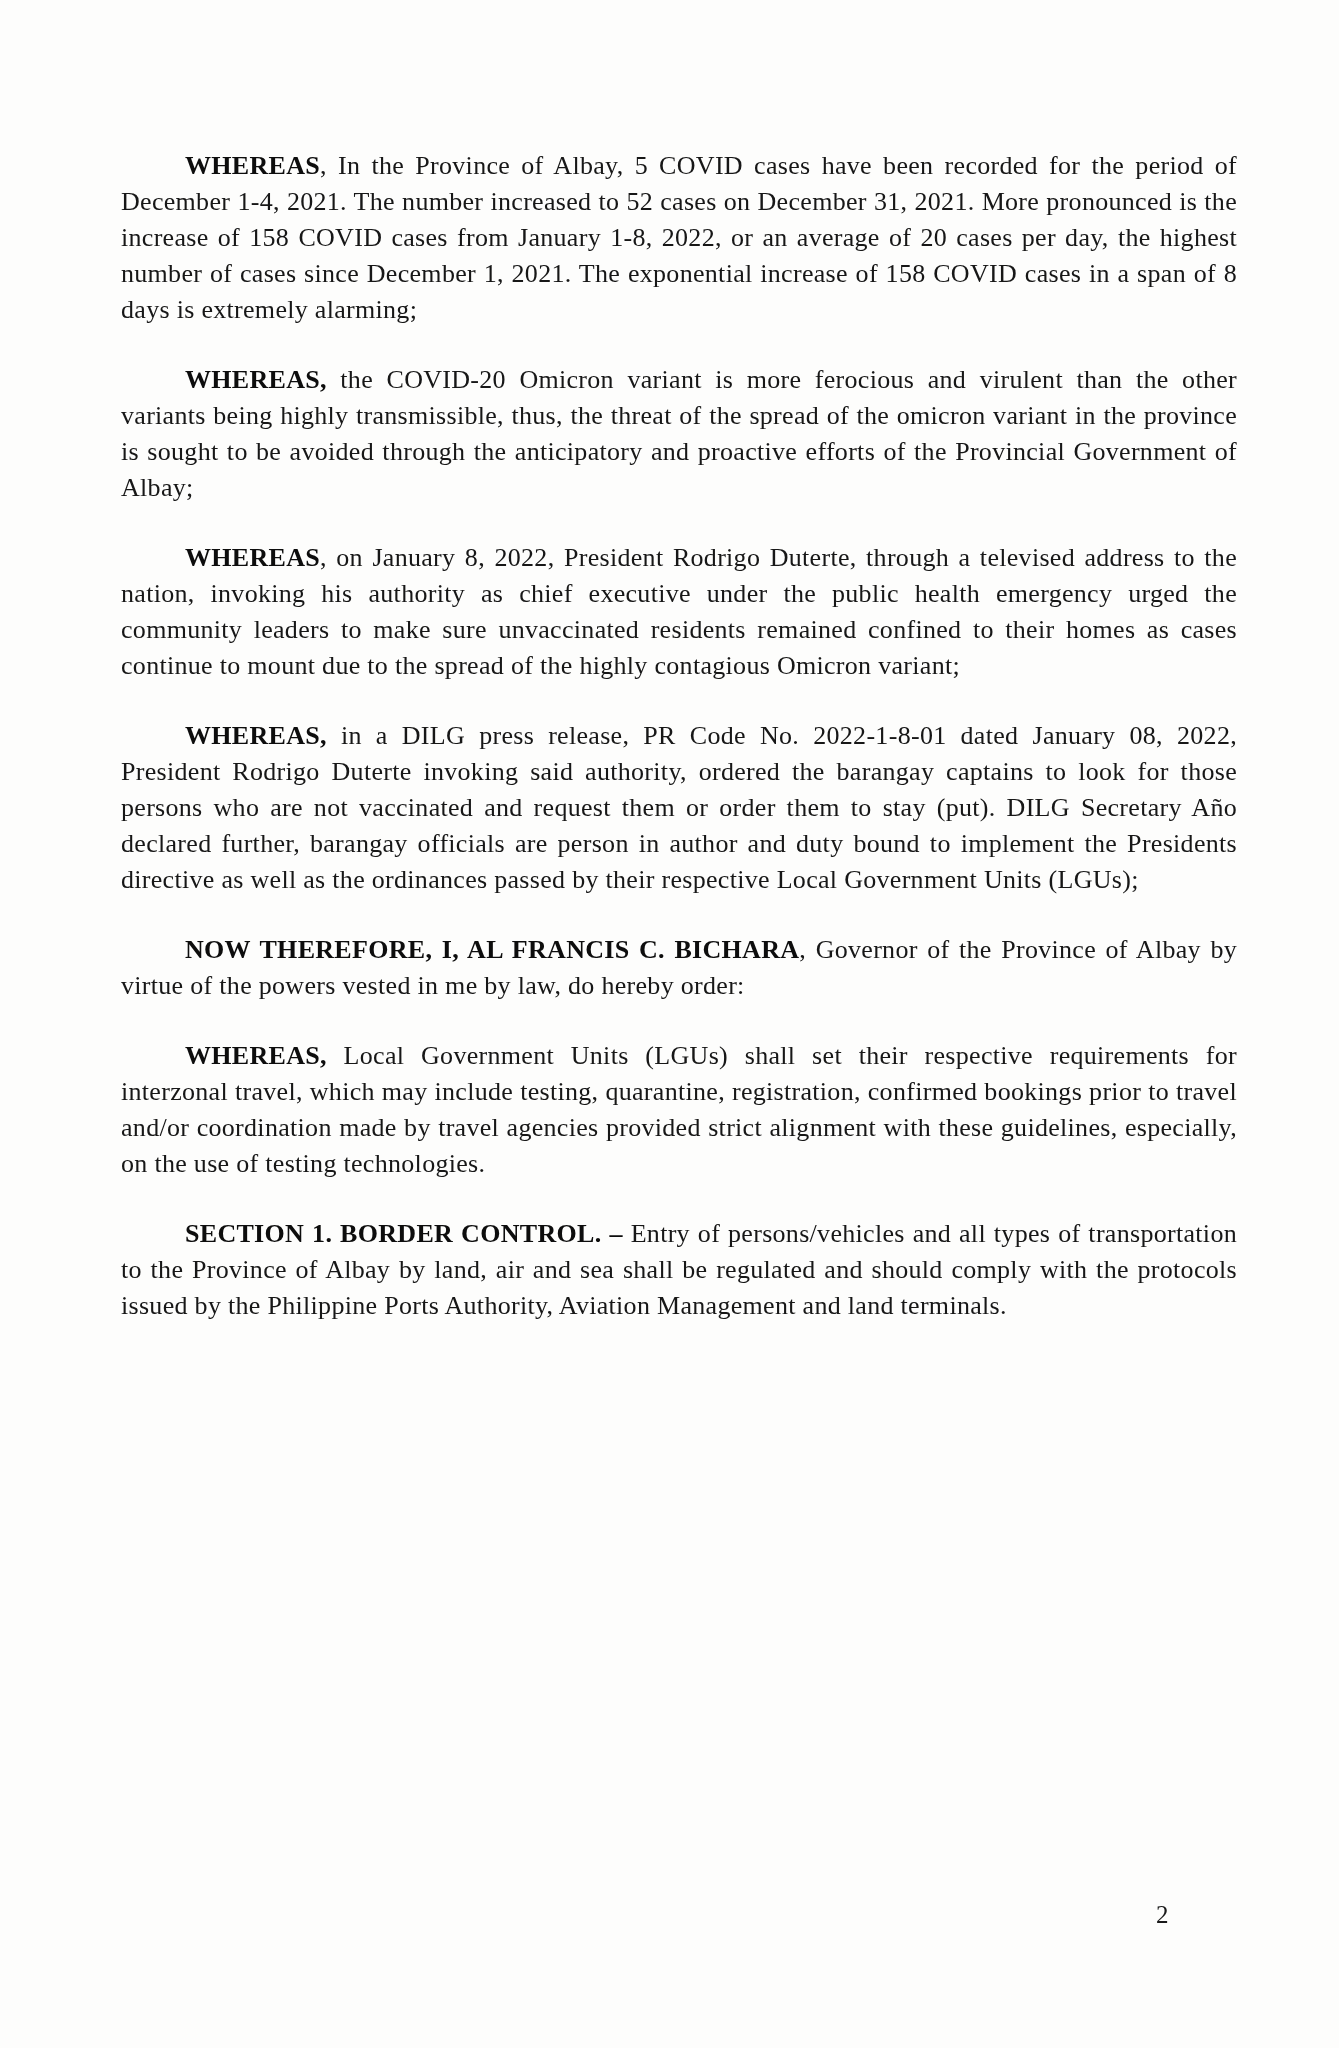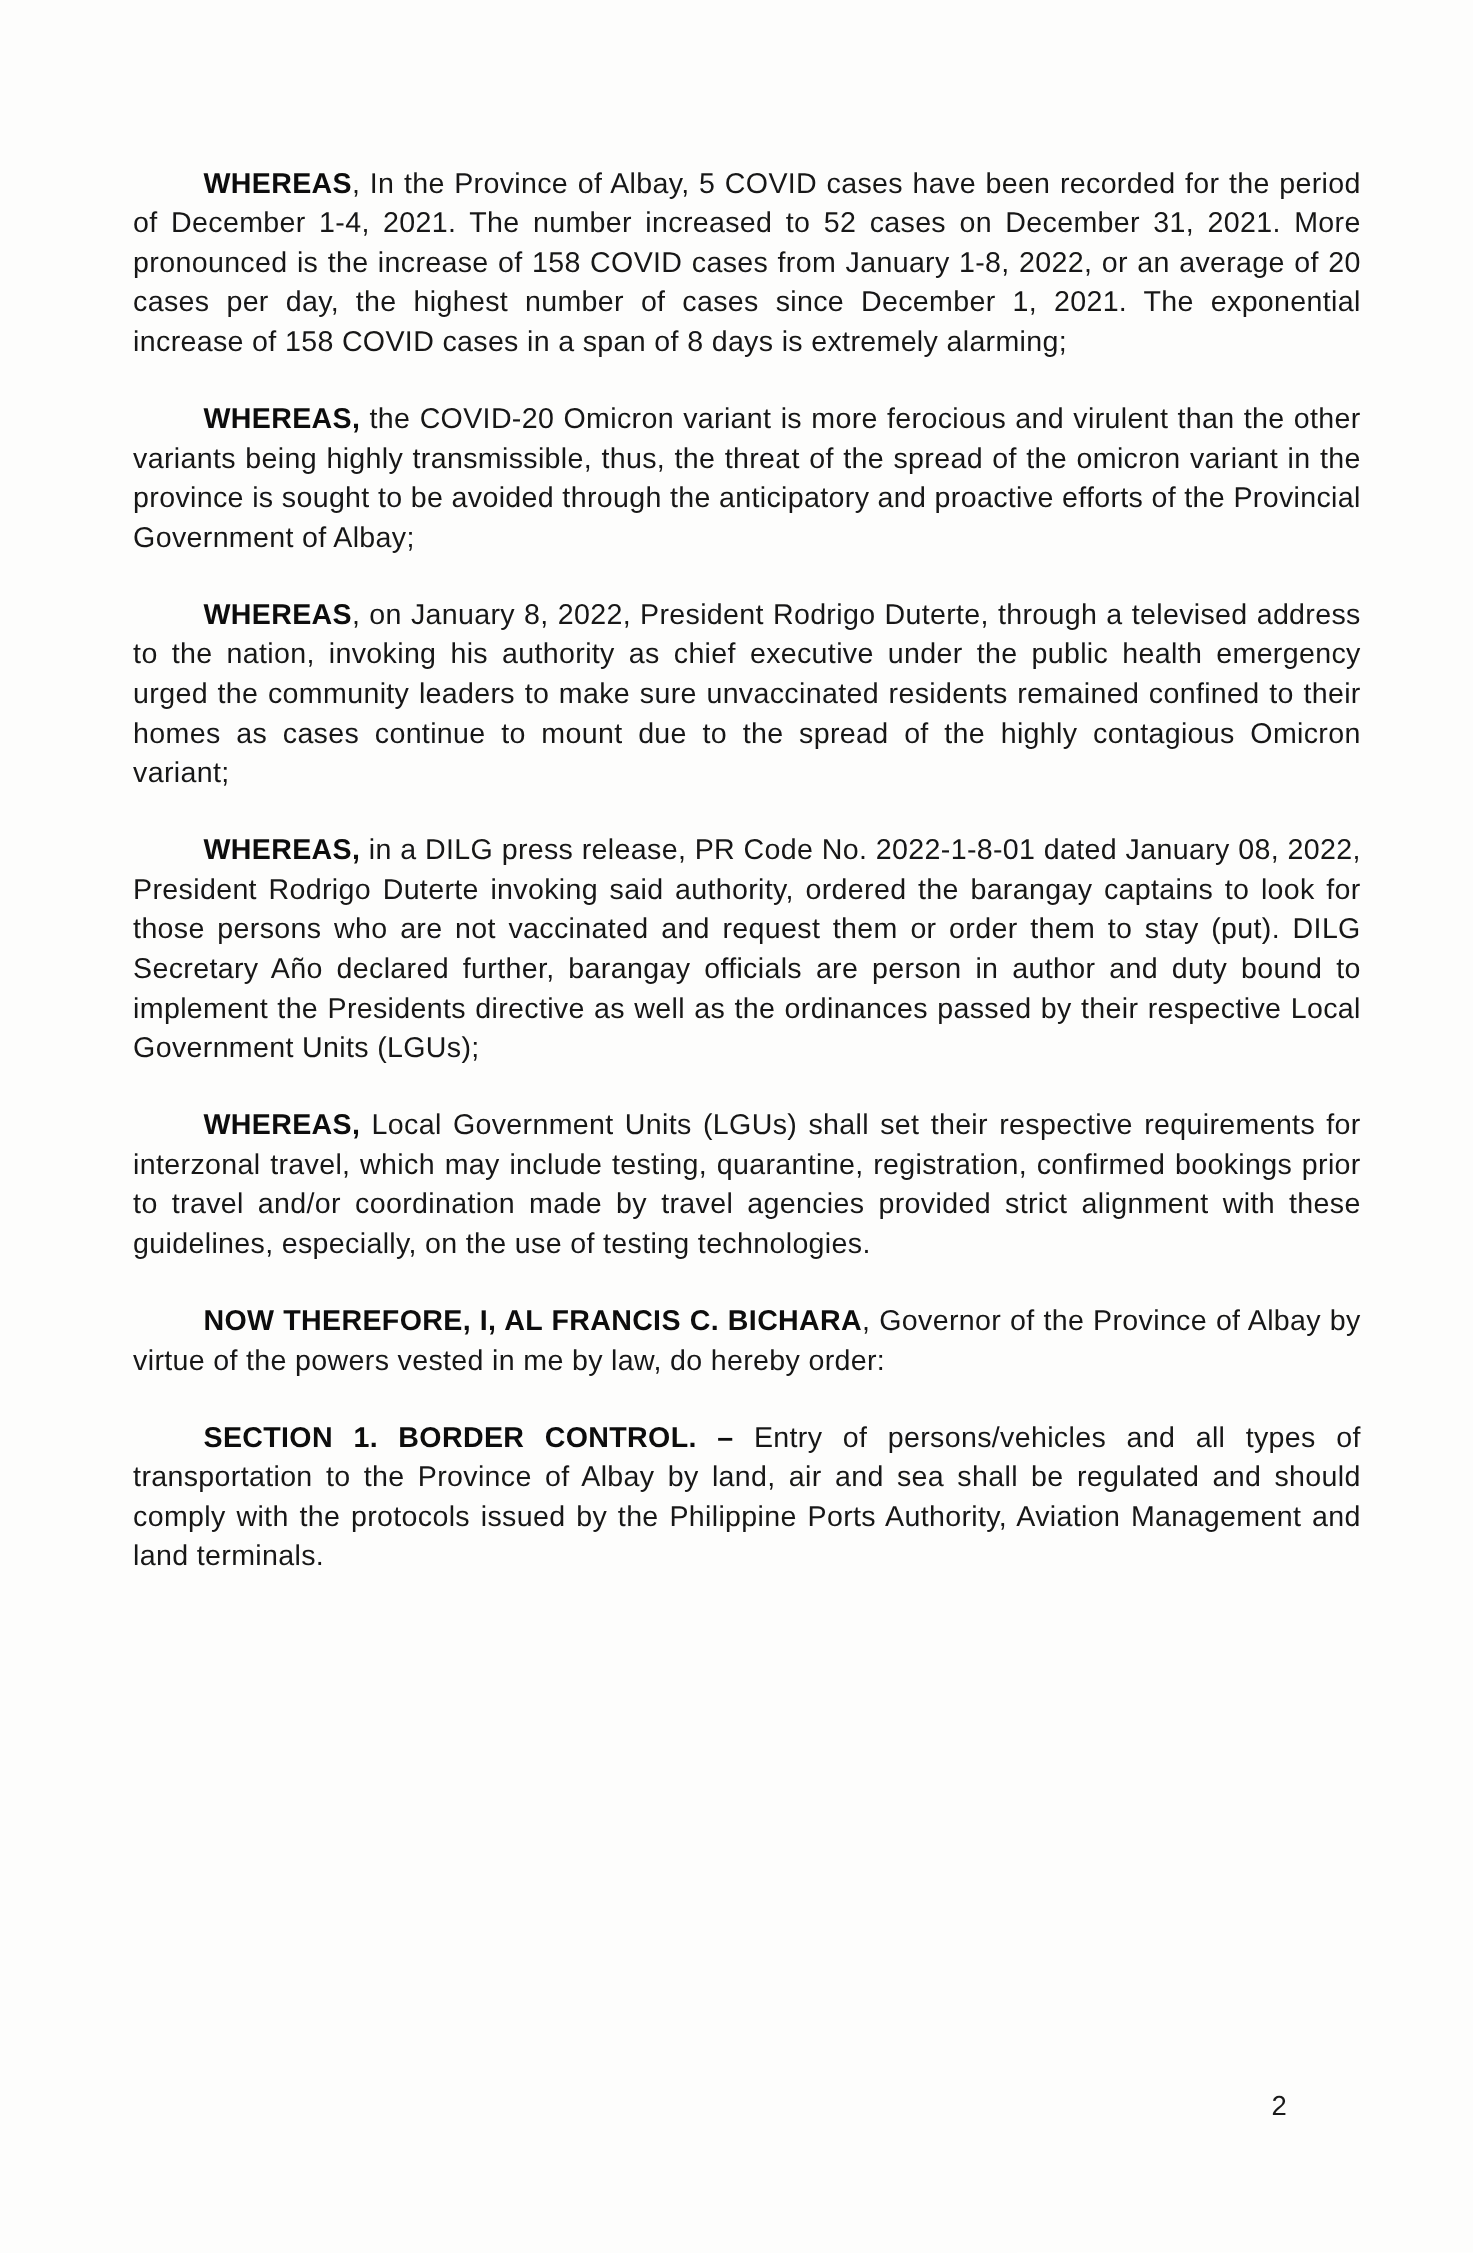--- a/index.html
+++ b/index.html
@@ -6,21 +6,21 @@
     margin: 0;
     padding: 0;
     background: #ffffff;
   }
   .page {
     position: relative;
     width: 1339px;
     height: 2048px;
     background: #fdfdfc;
     overflow: hidden;
-    font-family: Liberation Sans, sans-serif;
+    font-family: Liberation Serif, serif;
     color: #171717;
   }
   .content {
     position: absolute;
     top: 148px;
     left: 121px;
     width: 1116px;
   }
   .para {
     font-size: 26px;
@@ -51,23 +51,23 @@
 
     <p class="para"><span class="lead">WHEREAS</span><span>, In the Province of Albay, 5 COVID cases have been recorded for the period of December 1-4, 2021. The number increased to 52 cases on December 31, 2021. More pronounced is the increase of 158 COVID cases from January 1-8, 2022, or an average of 20 cases per day, the highest number of cases since December 1, 2021. The exponential increase of 158 COVID cases in a span of 8 days is extremely alarming;</span></p>
 
     <p class="para"><span class="lead">WHEREAS,</span><span> the COVID-20 Omicron variant is more ferocious and virulent than the other variants being highly transmissible, thus, the threat of the spread of the omicron variant in the province is sought to be avoided through the anticipatory and proactive efforts of the Provincial Government of Albay;</span></p>
 
     <p class="para"><span class="lead">WHEREAS</span><span>, on January 8, 2022, President Rodrigo Duterte, through a televised address to the nation, invoking his authority as chief executive under the public health emergency urged the community leaders to make sure unvaccinated residents remained confined to their homes as cases continue to mount due to the spread of the highly contagious Omicron variant;</span></p>
 
 
     <p class="para"><span class="lead">WHEREAS,</span><span> in a DILG press release, PR Code No. 2022-1-8-01 dated January 08, 2022, President Rodrigo Duterte invoking said authority, ordered the barangay captains to look for those persons who are not vaccinated and request them or order them to stay (put). DILG Secretary Año declared further, barangay officials are person in author and duty bound to implement the Presidents directive as well as the ordinances passed by their respective Local Government Units (LGUs);</span></p>
 
+    <p class="para"><span class="lead">NOW THEREFORE, I, AL FRANCIS C. BICHARA</span><span>, Governor of the Province of Albay by virtue of the powers vested in me by law, do hereby order:</span></p>
+
     <p class="para"><span class="lead">WHEREAS,</span><span> Local Government Units (LGUs) shall set their respective requirements for interzonal travel, which may include testing, quarantine, registration, confirmed bookings prior to travel and/or coordination made by travel agencies provided strict alignment with these guidelines, especially, on the use of testing technologies.</span></p>
-
-    <p class="para"><span class="lead">NOW THEREFORE, I, AL FRANCIS C. BICHARA</span><span>, Governor of the Province of Albay by virtue of the powers vested in me by law, do hereby order:</span></p>
 
     <p class="para"><span class="lead">SECTION 1. BORDER CONTROL. –</span><span> Entry of persons/vehicles and all types of transportation to the Province of Albay by land, air and sea shall be regulated and should comply with the protocols issued by the Philippine Ports Authority, Aviation Management and land terminals.</span></p>
 
 
   </div>
 
   <div class="page-number">2</div>
 </div>
 
 </body></html>

